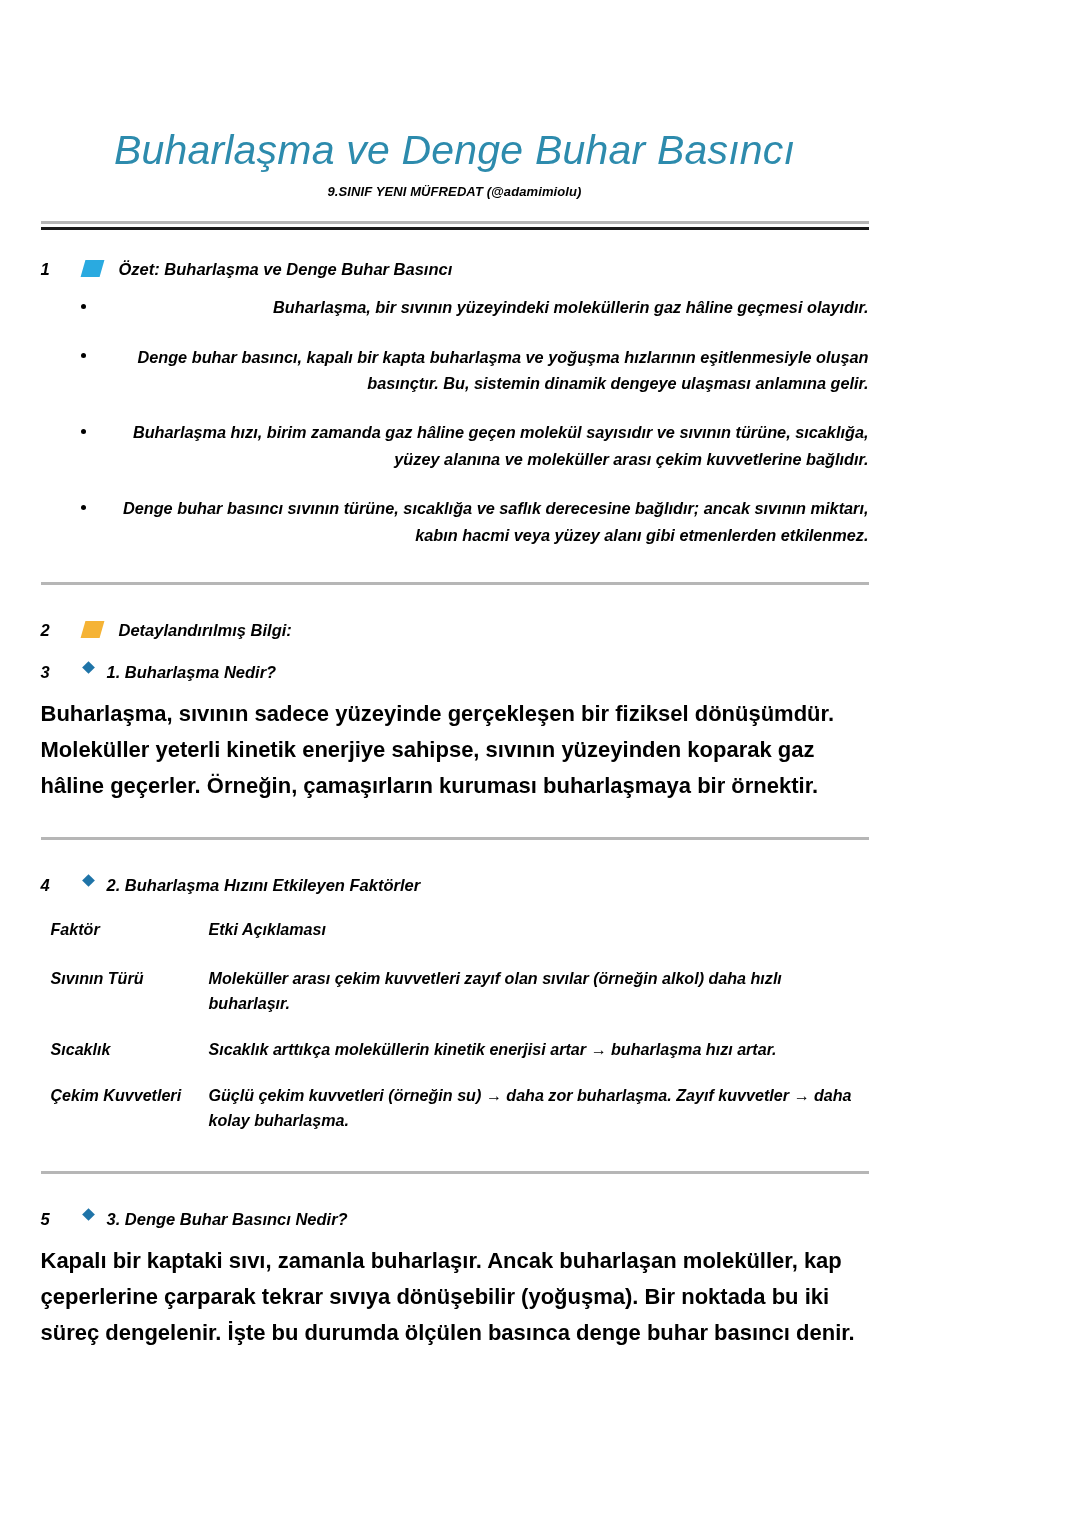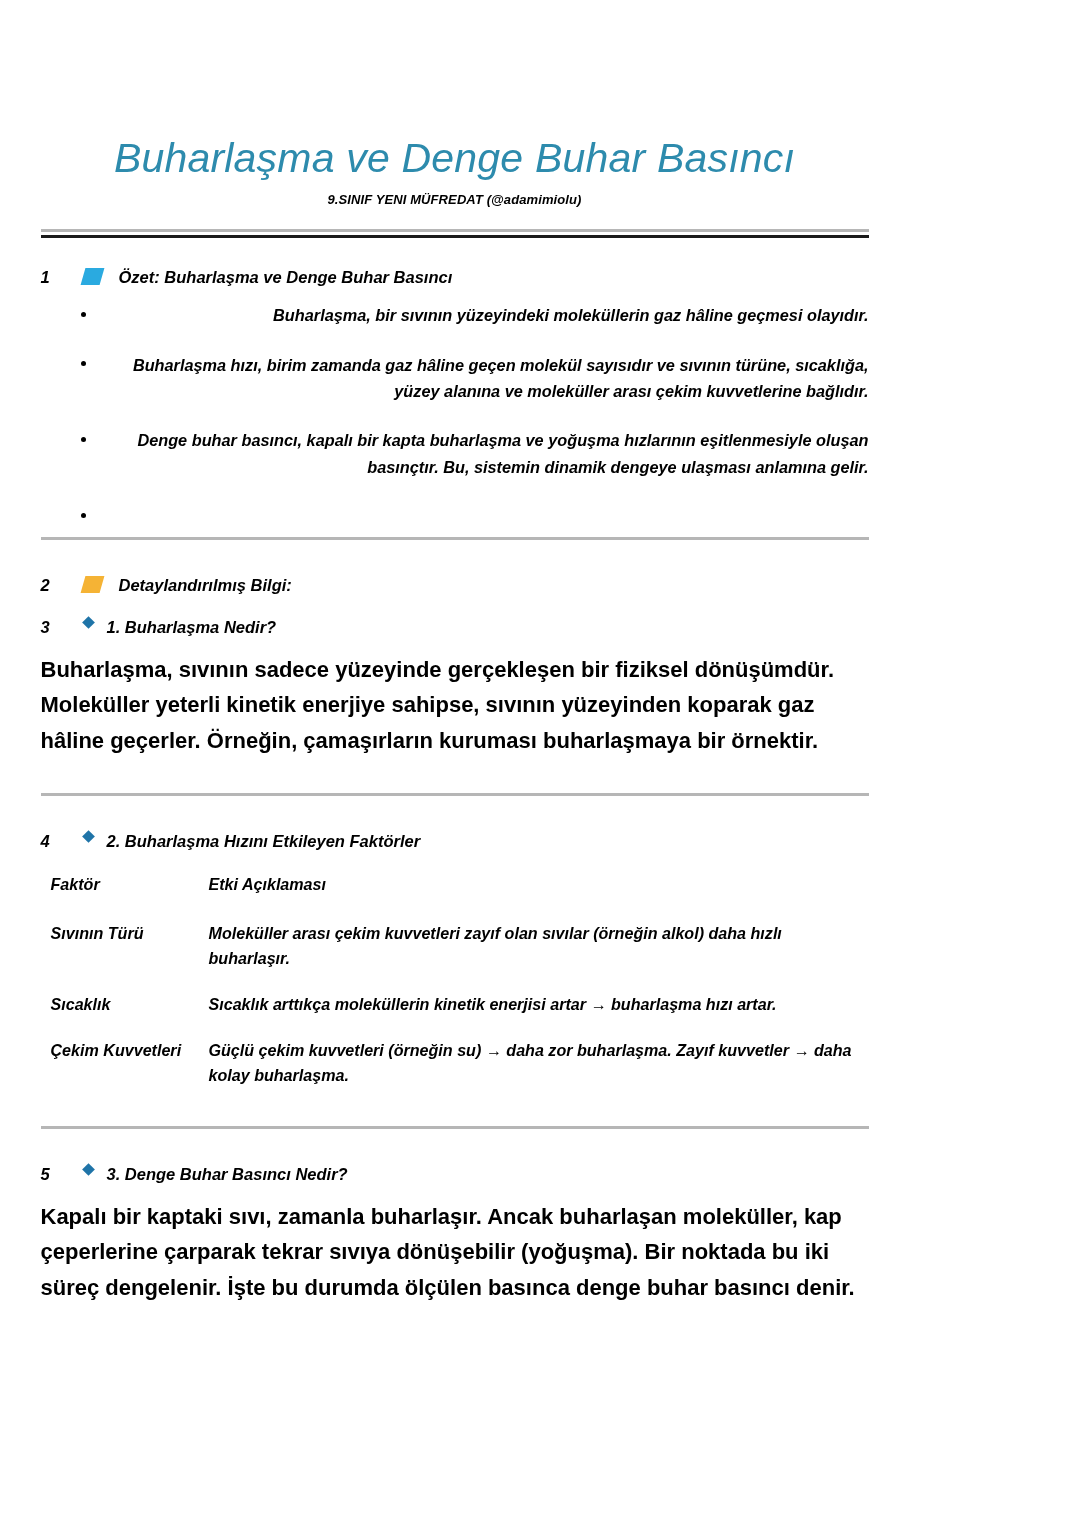--- a/index.html
+++ b/index.html
@@ -13,21 +13,21 @@
     min-height: 1527px;
     font-family: "Liberation Sans", "DejaVu Sans", sans-serif;
     color: #000000;
     -webkit-font-smoothing: antialiased;
   }
 
   .page {
     width: 909px;
     min-height: 1527px;
     box-sizing: border-box;
-    padding: 8px;
+    padding: 0;
     position: relative;
     background: #ffffff;
   }
 
   
   .title-block {
     padding-top: 128px;
     text-align: center;
   }
   .doc-title {
@@ -231,28 +231,29 @@
       <div class="sec-label">Özet: Buharlaşma ve Denge Buhar Basıncı</div>
     </div>
 
     <ul class="bullets">
       <li>
         <span class="dot"></span>
         <span>Buharlaşma, bir sıvının yüzeyindeki moleküllerin gaz hâline geçmesi olayıdır.</span>
       </li>
       <li>
         <span class="dot"></span>
+        <span>Denge buhar basıncı, kapalı bir kapta buharlaşma ve yoğuşma hızlarının eşitlenmesiyle oluşan basınçtır. Bu, sistemin dinamik dengeye ulaşması anlamına gelir.</span>
+      </li>
+      <li>
+        <span class="dot"></span>
         <span>Buharlaşma hızı, birim zamanda gaz hâline geçen molekül sayısıdır ve sıvının türüne, sıcaklığa, yüzey alanına ve moleküller arası çekim kuvvetlerine bağlıdır.</span>
       </li>
       <li>
         <span class="dot"></span>
-        <span>Denge buhar basıncı, kapalı bir kapta buharlaşma ve yoğuşma hızlarının eşitlenmesiyle oluşan basınçtır. Bu, sistemin dinamik dengeye ulaşması anlamına gelir.</span>
-      </li>
-      <li>
-        <span class="dot"></span>
+        <span>Denge buhar basıncı sıvının türüne, sıcaklığa ve saflık derecesine bağlıdır; ancak sıvının miktarı, kabın hacmi veya yüzey alanı gibi etmenlerden etkilenmez.</span>
       </li>
     </ul>
 
     <div class="sp-34"></div>
   </div>
 
   <div class="rule-single"></div>
 
   <div class="content">
     <div class="sp-34"></div>

